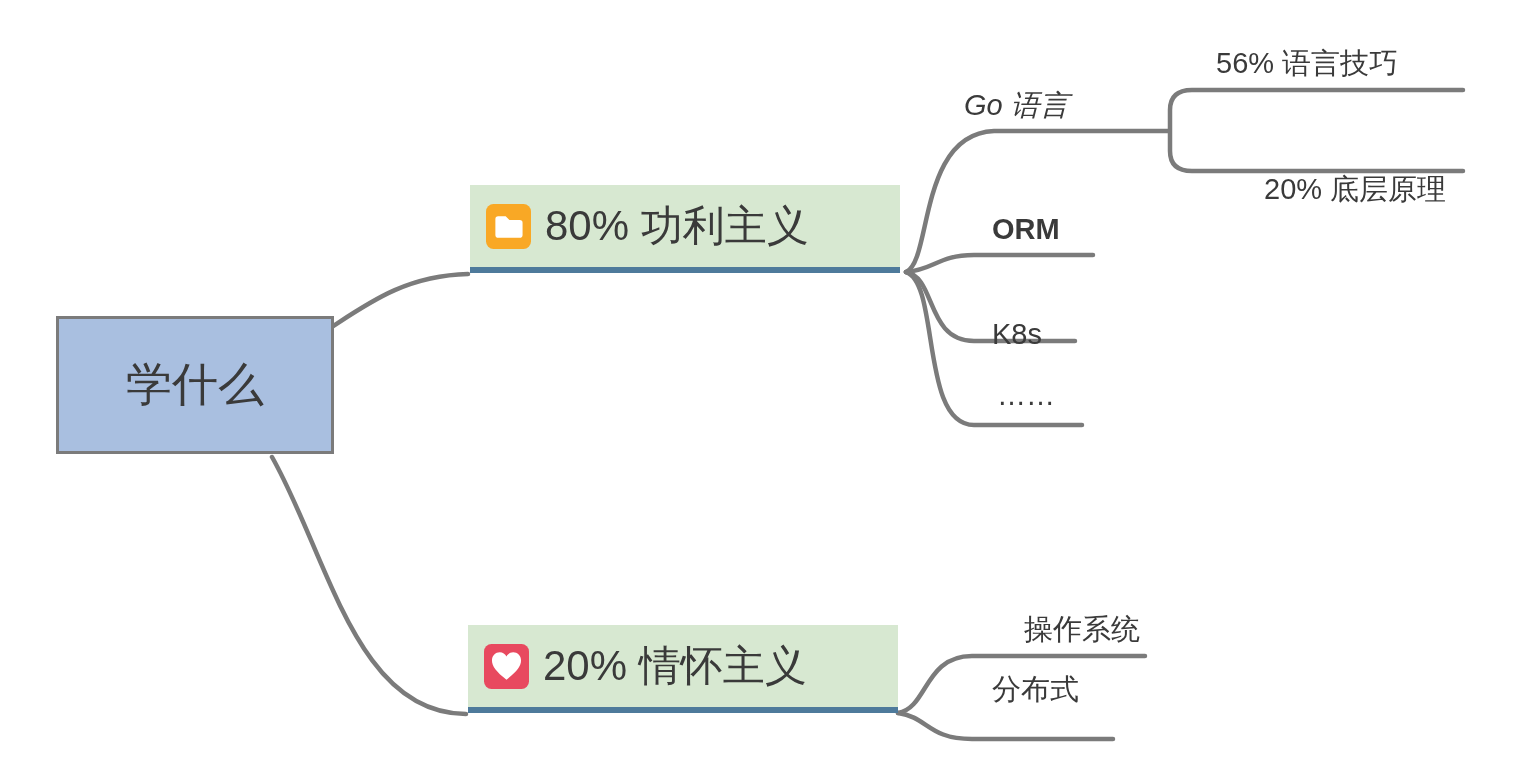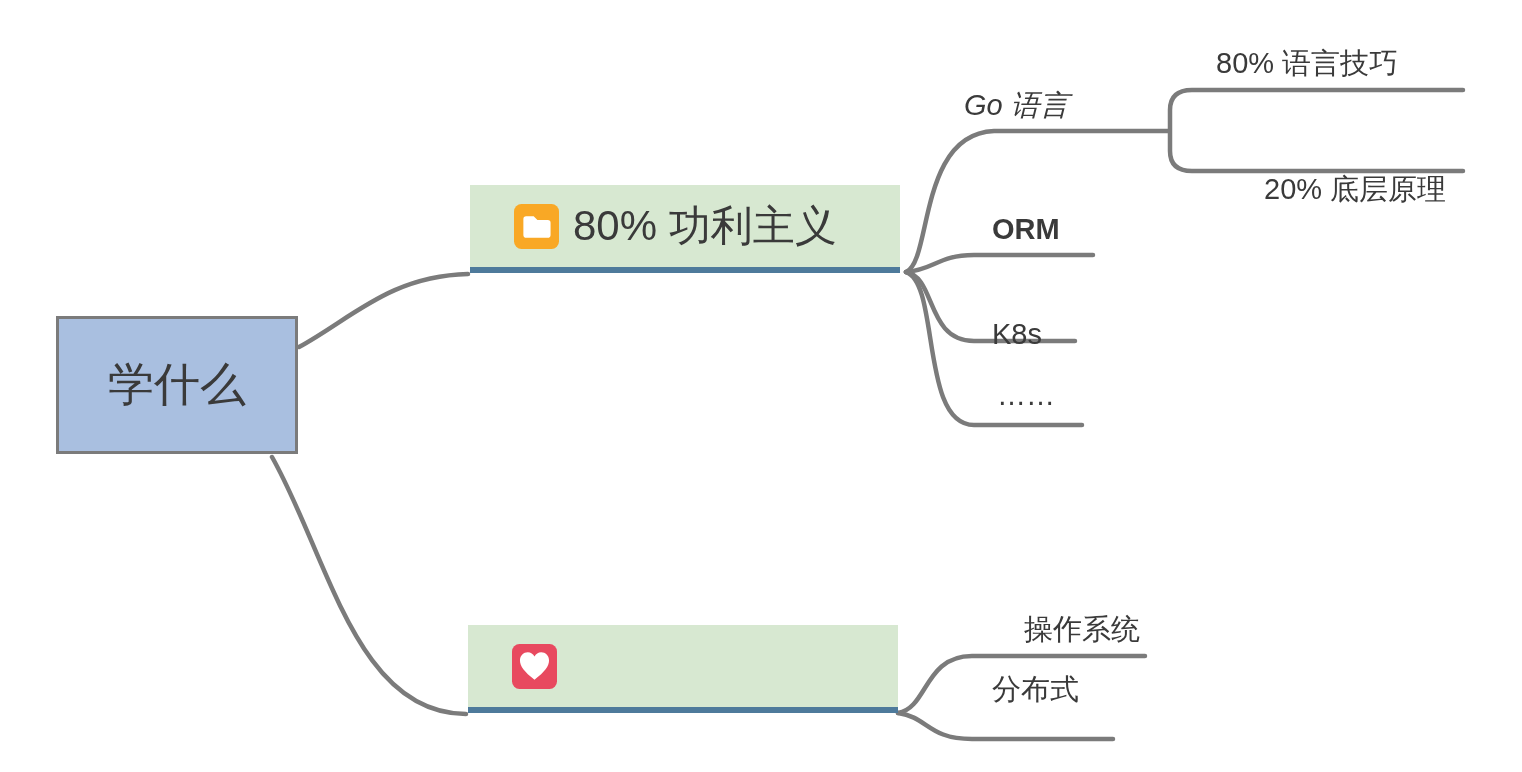--- a/index.html
+++ b/index.html
@@ -25,40 +25,40 @@
   .connector {
     stroke: var(--connector, #7b7b7b);
     stroke-width: 4.5;
     fill: none;
     stroke-linecap: round;
     stroke-linejoin: round;
   }
   .node-root {
     position: absolute;
     left: 56px; top: 316px;
-    width: 242px; height: 138px;
+    width: 278px; height: 138px;
     background: var(--root-fill, #a9bfe0);
     border: 3px solid var(--root-border, #7b7b7b);
     box-sizing: border-box;
     display: flex;
     align-items: center;
     justify-content: center;
     font-size: 46px;
     color: var(--text, #3a3a3a);
     cursor: default;
   }
   .node-branch {
     position: absolute;
     width: 430px; height: 88px;
     background: var(--branch-fill, #d7e8d1);
     border-bottom: 6px solid var(--branch-underline, #4e7a9b);
     box-sizing: border-box;
     display: flex;
     align-items: center;
-    padding-left: 44px;
+    padding-left: 16px;
     font-size: 42px;
     color: var(--text, #3a3a3a);
     cursor: default;
   }
   .node-branch .marker {
     width: 45px; height: 45px;
     margin-right: 14px;
     flex: 0 0 auto;
     display: inline-flex;
   }
@@ -110,24 +110,25 @@
     <span>80% 功利主义</span>
   </div>
 
   <div class="node-branch branch-2">
     <span class="marker">
       <svg viewBox="0 0 48 48" width="45" height="45">
         <rect class="icon-heart-bg" x="0" y="0" width="48" height="48" rx="8"></rect>
         <path class="icon-glyph" d="M24 38 C 13 29.5 8.5 23.5 8.5 17.5 C 8.5 12.2 12.4 8.8 16.8 8.8 C 20 8.8 22.6 10.8 24 13.2 C 25.4 10.8 28 8.8 31.2 8.8 C 35.6 8.8 39.5 12.2 39.5 17.5 C 39.5 23.5 35 29.5 24 38 Z"></path>
       </svg>
     </span>
+    <span>20% 情怀主义</span>
   </div>
 
   <div class="leaf-label" style="left:964px;  top:88px;font-style:italic;">Go 语言</div>
-  <div class="leaf-label" style="left:1216px; top:46px;">80% 语言技巧</div>
+  <div class="leaf-label" style="left:1216px; top:46px;">56% 语言技巧</div>
   <div class="leaf-label" style="left:1264px; top:128px;margin-top:44px;">20% 底层原理</div>
   <div class="leaf-label" style="left:992px;  top:212px;font-weight:bold;">ORM</div>
   <div class="leaf-label" style="left:992px;  top:297px;margin-top:20px;">K8s</div>
   <div class="leaf-label" style="left:997px;  top:378px;">……</div>
   <div class="leaf-label" style="left:992px;  top:612px;margin-left:32px;">操作系统</div>
   <div class="leaf-label" style="left:992px;  top:672px;">分布式</div>
 
 </div>
 
 </body></html>

